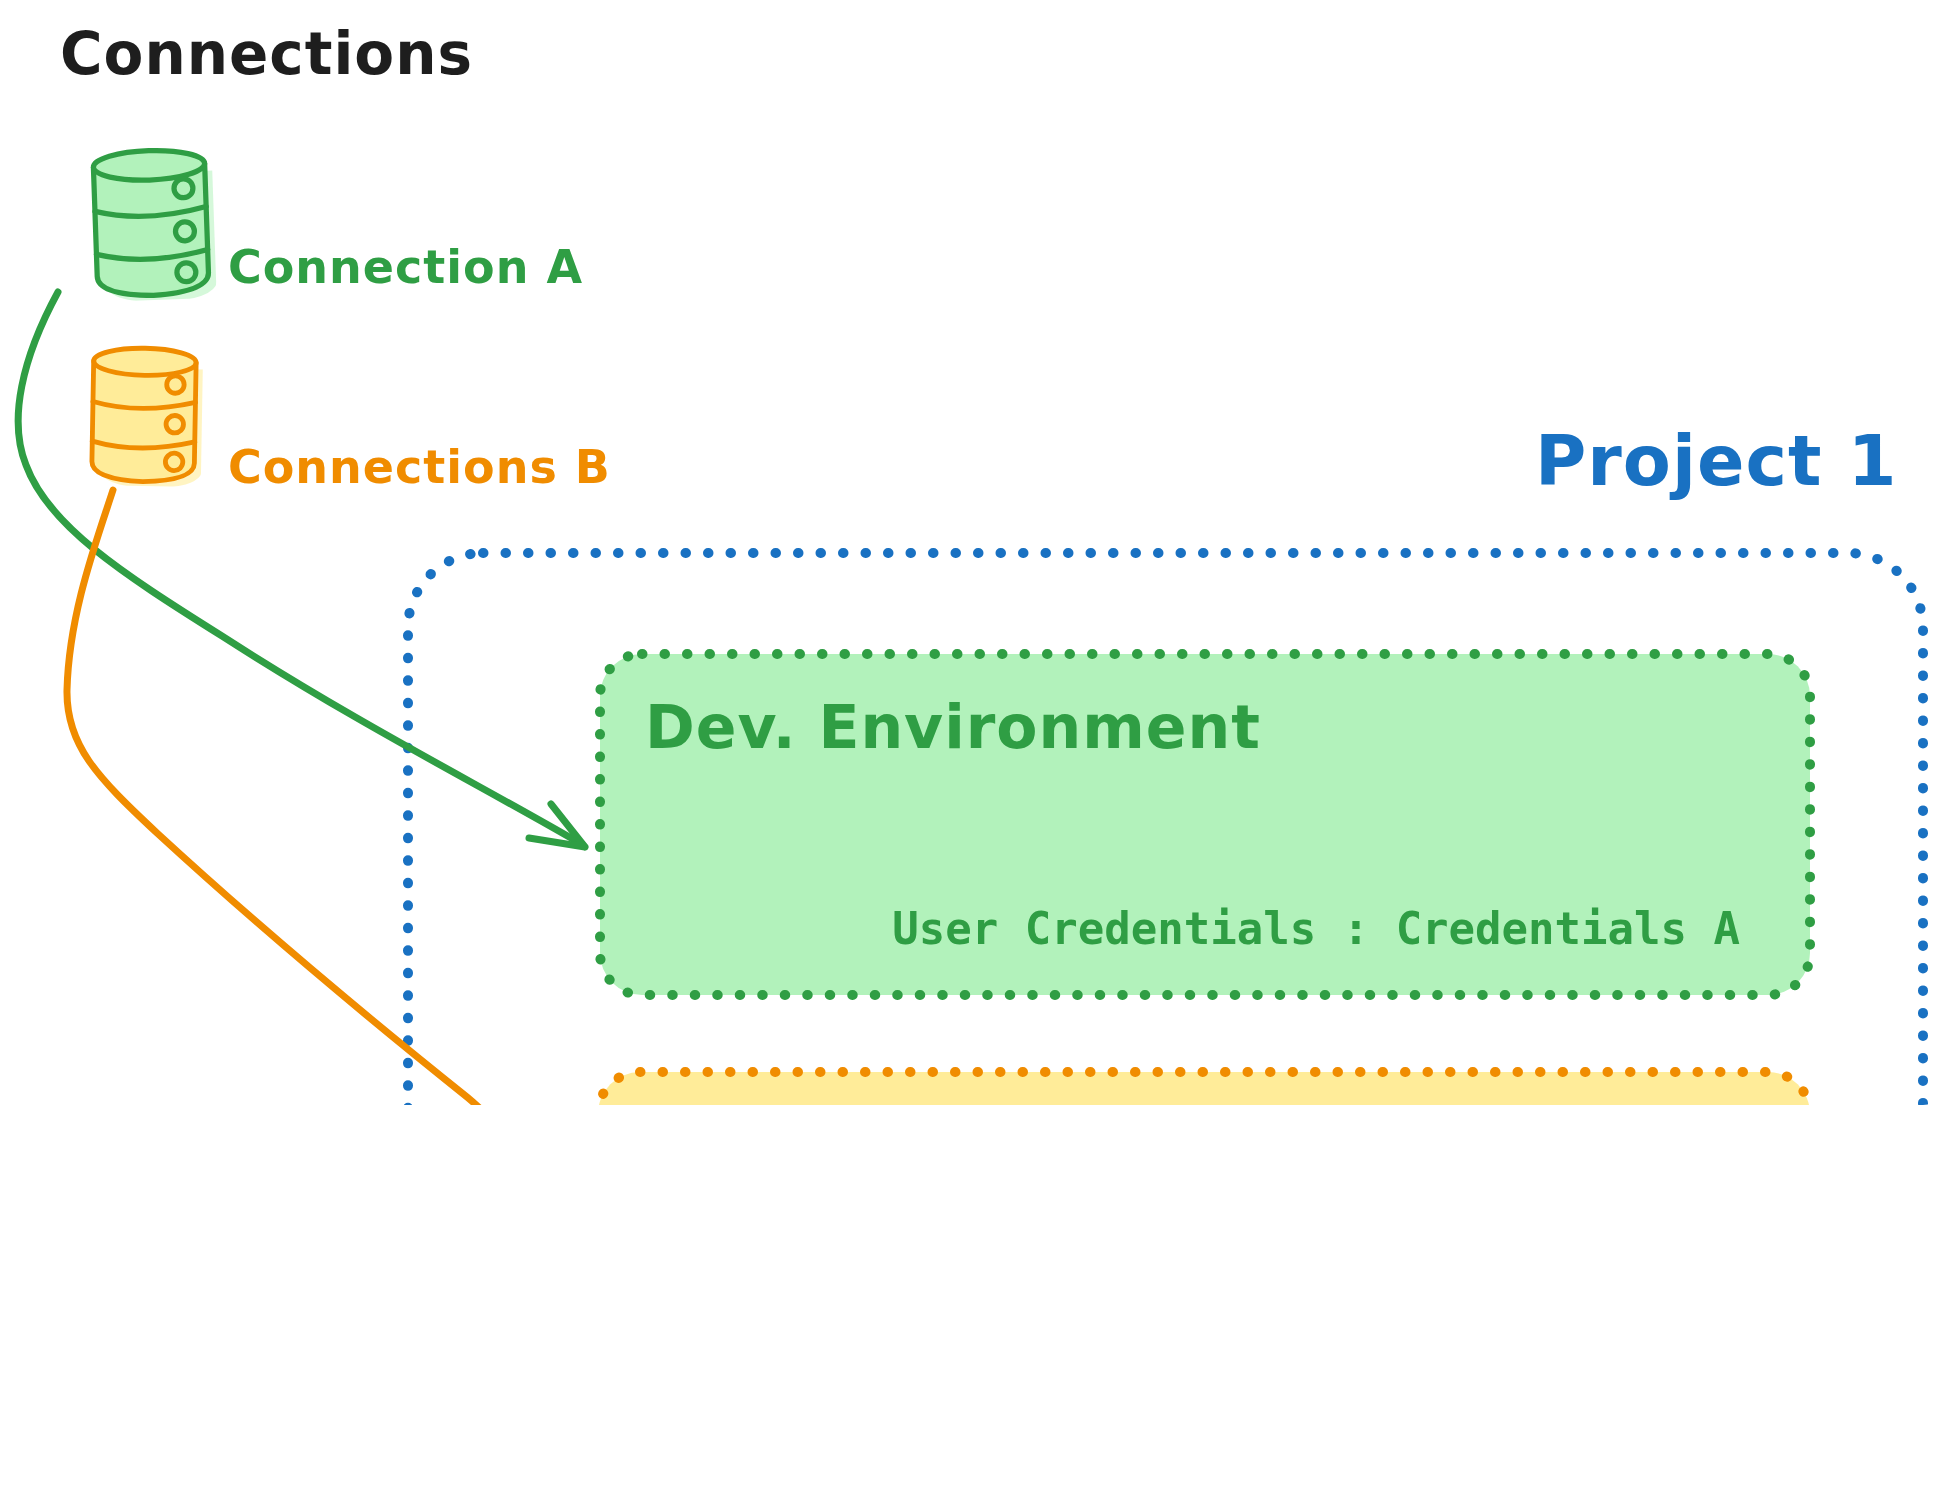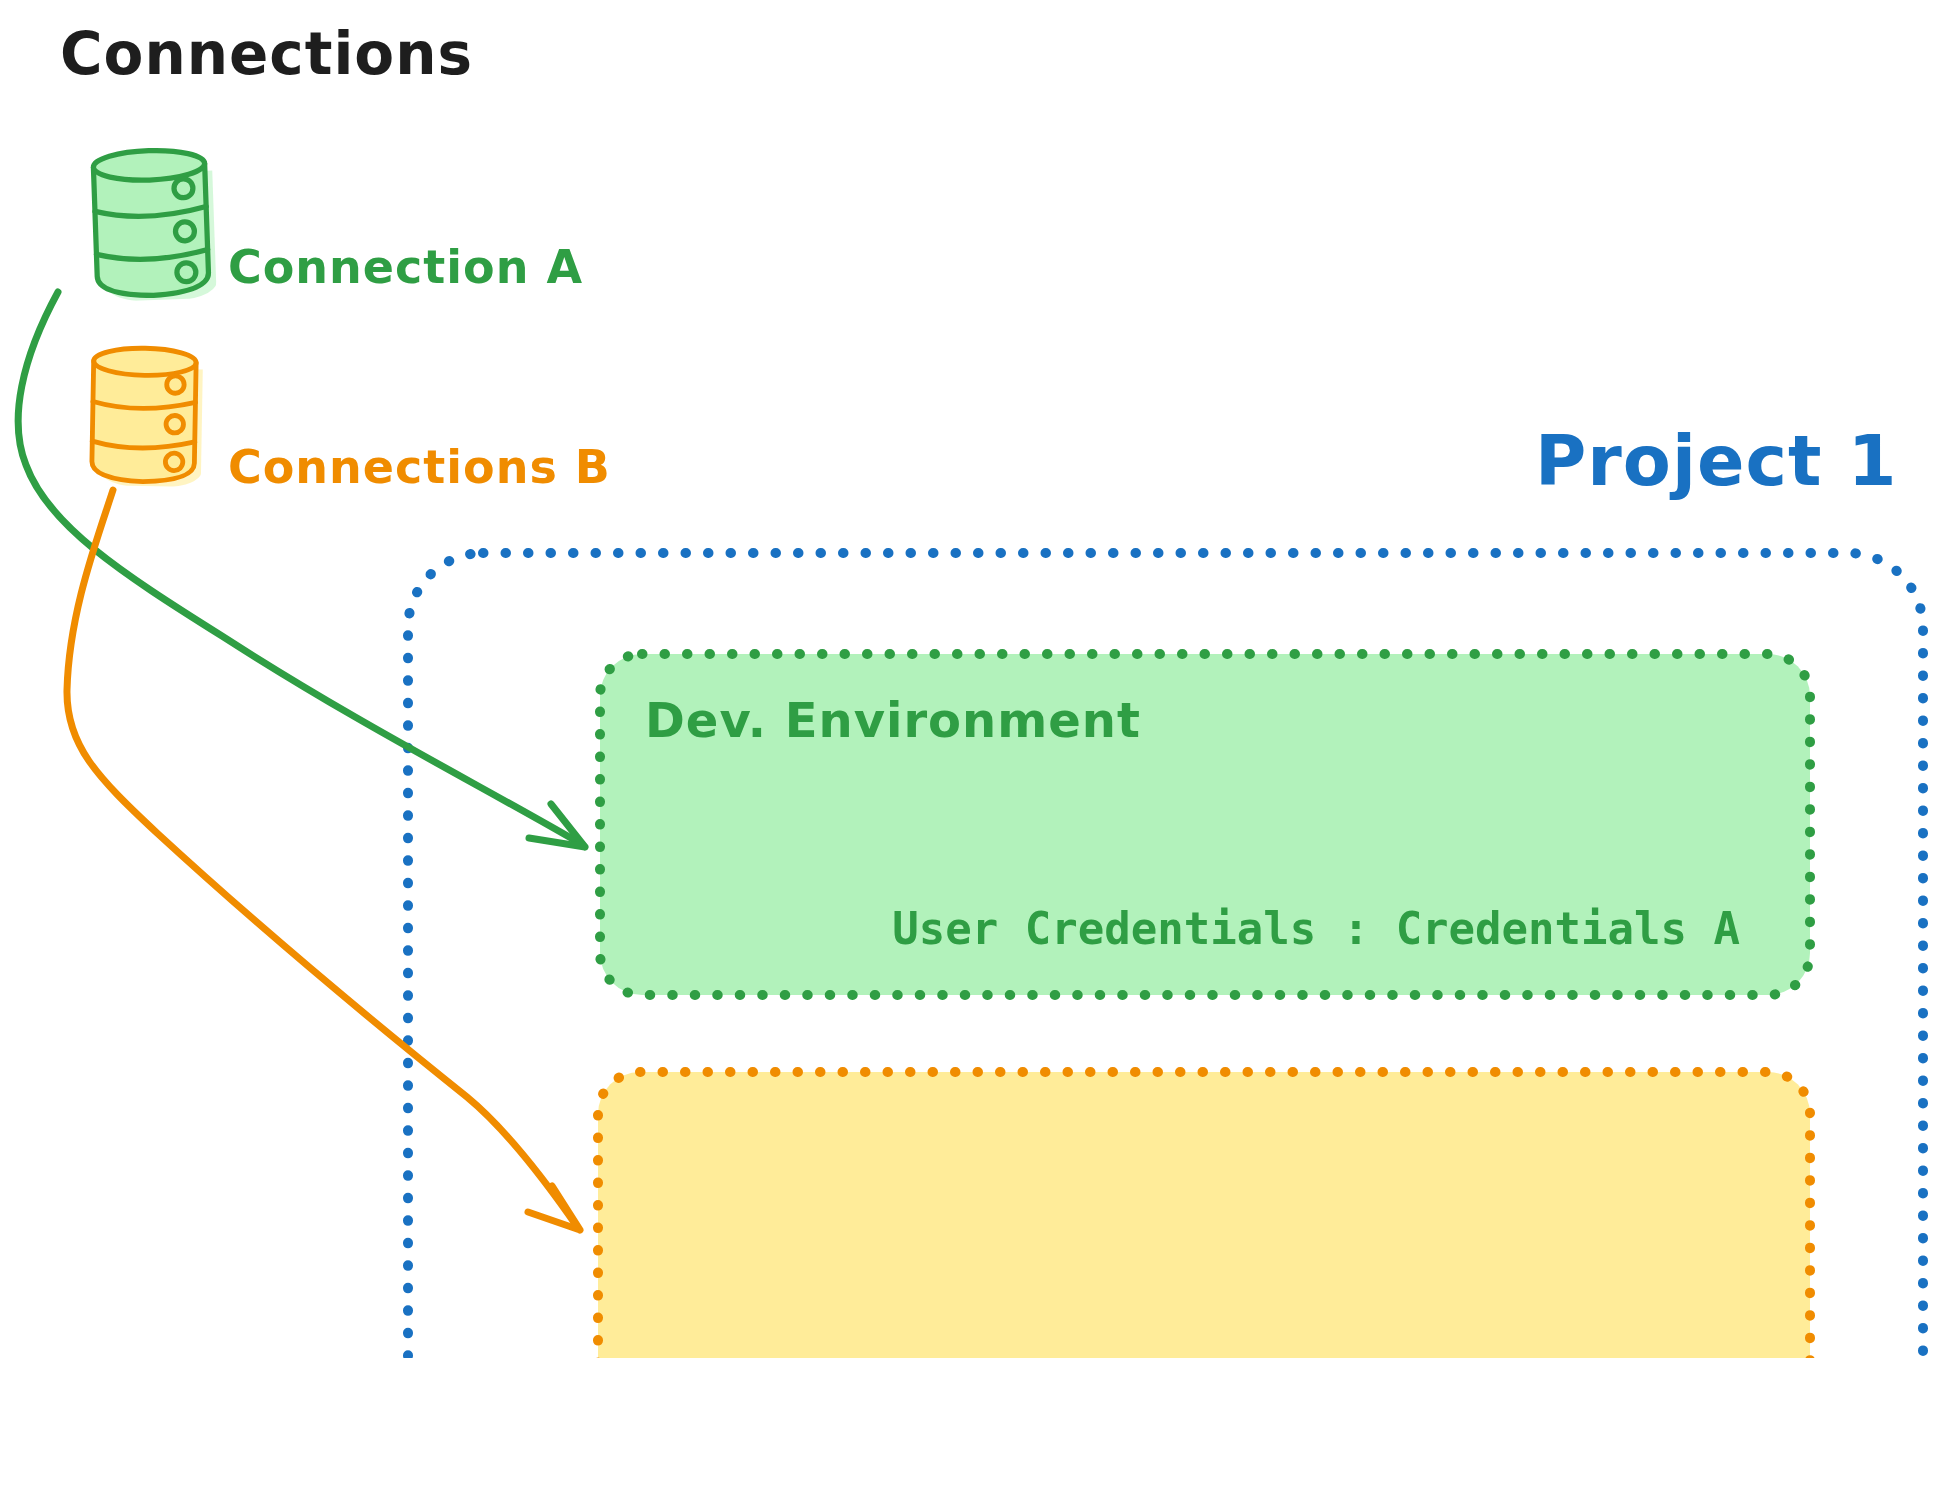--- a/index.html
+++ b/index.html
@@ -2,38 +2,38 @@
 <html style="--black: #1e1e1e; --green: #2f9e44; --green-fill: #b2f2bb; --orange: #f08c00; --orange-fill: #ffec99; --blue: #1971c2; --background: #ffffff;"><head>
 <meta charset="utf-8">
 <style>
   :root{
     --black:#1e1e1e; --green:#2f9e44; --green-fill:#b2f2bb;
     --orange:#f08c00; --orange-fill:#ffec99; --blue:#1971c2; --background:#ffffff;
   }
   *{margin:0;padding:0;box-sizing:border-box;}
   body{background:#fff;}
   .canvas{
-    position:relative; width:1948px; height:1358px;
+    position:relative; width:1948px; height:1105px;
     background:var(--background);
     font-family:"DejaVu Sans", sans-serif;
     overflow:hidden;
     border-radius:25px;
   }
   .abs{position:absolute;}
   .hand{font-weight:600; letter-spacing:1px; white-space:nowrap;}
   .mono{font-family:"DejaVu Sans Mono", monospace; font-weight:600; white-space:nowrap;}
 
   .title{left:60px; top:20px; font-size:58px; color:var(--black);}
   .conn-label{font-size:46px;margin-top:48px;}
   .green-text{color:var(--green);}
   .orange-text{color:var(--orange);}
   .blue-text{color:var(--blue);}
 
   .project-title{left:1535px; top:420px; font-size:70px;}
-  .env-title{font-size:48px;text-align:center;}
+  .env-title{font-size:60px;text-align:center;}
   .cred-line{font-size:44px;}
 
   
   .st-green{stroke:var(--green);}    .fl-green{fill:var(--green-fill);}
   .st-orange{stroke:var(--orange);}  .fl-orange{fill:var(--orange-fill);}
   .st-blue{stroke:var(--blue);}
   .dotted{fill:none; stroke-width:10; stroke-linecap:round; stroke-linejoin:round; stroke-dasharray:0.5 22;}
   .dotted-filled{stroke-width:10; stroke-linecap:round; stroke-linejoin:round; stroke-dasharray:0.5 22;}
   .db-stroke{stroke-width:5; stroke-linecap:round; stroke-linejoin:round; fill:none;}
   .arrow{fill:none; stroke-width:7; stroke-linecap:round; stroke-linejoin:round;}

